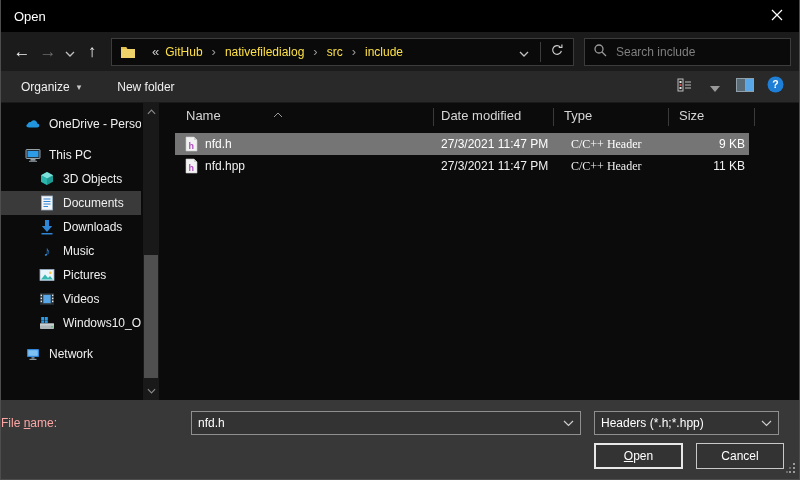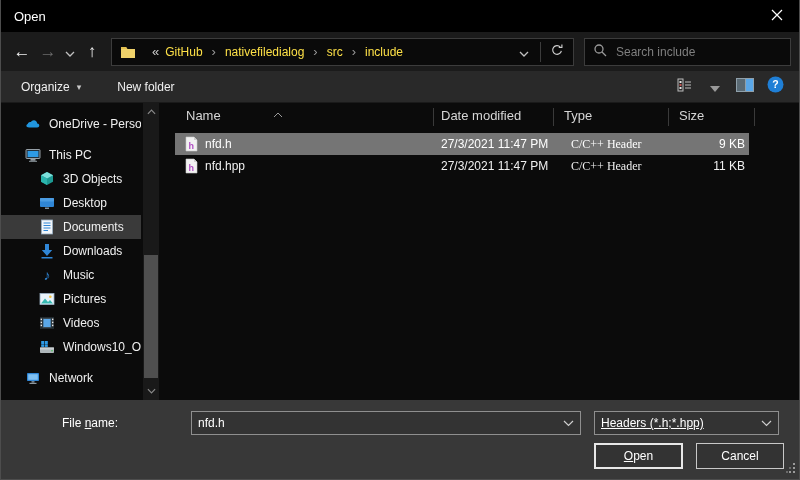--- a/index.html
+++ b/index.html
@@ -61,27 +61,27 @@
   .rows{position:absolute;left:0;top:30px;width:100%;}
   .frow{position:relative;height:22px;width:574px;margin-left:4px;color:#f0f0f0;font-size:12px;}
   .frow.selected{background:#757575;color:#fff;}
   .fcell{position:absolute;top:0;height:22px;line-height:22px;white-space:nowrap;}
   .c-icon{left:8px;top:3px;height:16px;line-height:normal;}
   .c-name{left:30px;} .c-date{left:266px;} .c-type{left:396px;font-family:Liberation Serif, serif;}
   .c-size{right:4px;text-align:right;}
   
   .footer{position:absolute;left:0;top:400px;width:100%;height:80px;background:#383838;}
   .fn-label{position:absolute;left:0;top:12px;width:184px;height:22px;line-height:22px;
-            text-align:center;color:#ffffff;font-size:12px;padding-right:6px;}
+            text-align:left;color:#fca5a5;font-size:12px;padding-right:6px;}
   .mnemonic{text-decoration:underline;}
   .combo{position:absolute;height:24px;background:#333;border:1px solid #8f8f8f;
          display:flex;align-items:center;color:#fff;font-size:12px;padding:0 6px;}
   .combo .val{flex:1;white-space:nowrap;overflow:hidden;}
   .fn-input{left:190px;top:11px;width:390px;}
-  .ft-select{left:593px;top:11px;width:185px;text-decoration:underline;}
+  .ft-select{left:593px;top:11px;width:185px;}
   .btn{position:absolute;top:43px;height:26px;background:#333;color:#fff;font-size:12px;
        display:flex;align-items:center;justify-content:center;}
   .btn-open{left:593px;width:89px;border:2px solid #e8e8e8;}
   .btn-cancel{left:695px;width:88px;border:1px solid #c8c8c8;}
   .grip{position:absolute;right:3px;bottom:3px;}
 </style>
 </head>
 <body>
 
 <div class="window">
@@ -237,30 +237,20 @@
           </div>
           <div class="side-item lvl1">
             <span class="side-icon">
               <svg width="16" height="16" viewBox="0 0 16 16">
                 <path d="M8 1l6 3.2v6.6L8 14 2 10.8V4.2z" fill="#1d9a93"></path>
                 <path d="M8 1l6 3.2L8 7.5 2 4.2z" fill="#7de0db"></path>
                 <path d="M8 7.5V14L2 10.8V4.2z" fill="#2bb5ad"></path>
               </svg>
             </span>
             <span class="side-label">3D Objects</span>
-          </div>
-          <div class="side-item lvl1">
-            <span class="side-icon">
-              <svg width="16" height="16" viewBox="0 0 16 16">
-                <rect x="1" y="3" width="14" height="9" rx="1" fill="#2f86d6"></rect>
-                <rect x="1" y="3" width="14" height="3.5" rx="1" fill="#4b9ce2"></rect>
-                <rect x="6" y="12.6" width="4" height="1.2" fill="#9fb3c2"></rect>
-              </svg>
-            </span>
-            <span class="side-label">Desktop</span>
           </div>
           <div class="side-item selected lvl1">
             <span class="side-icon">
               <svg width="16" height="16" viewBox="0 0 16 16">
                 <rect x="2.5" y="1" width="11" height="14" fill="#f2f6fa" stroke="#9ab0c4" stroke-width="0.8"></rect>
                 <path d="M4.5 4h7M4.5 6.5h7M4.5 9h7M4.5 11.5h4.5" stroke="#2f86d6" stroke-width="1"></path>
               </svg>
             </span>
             <span class="side-label">Documents</span>
           </div>

